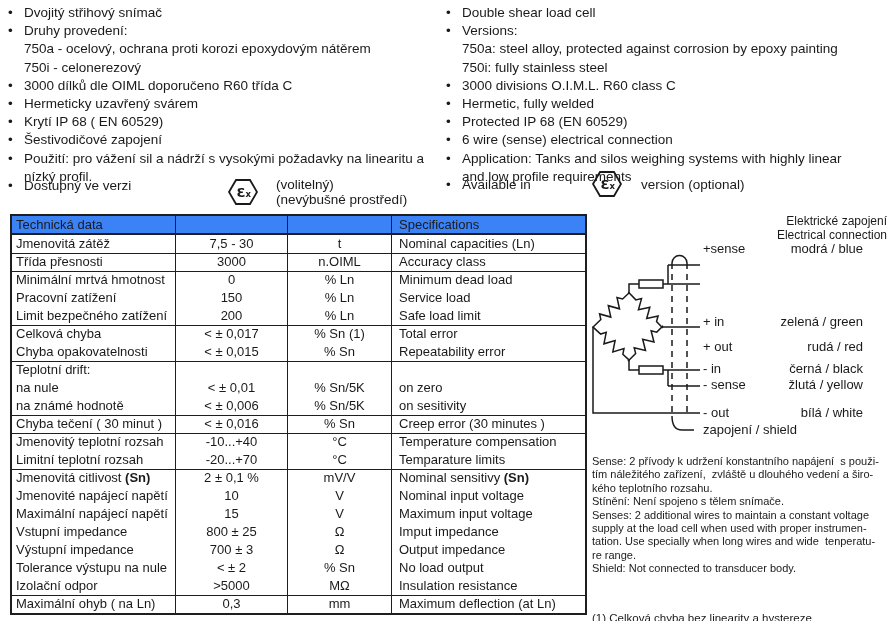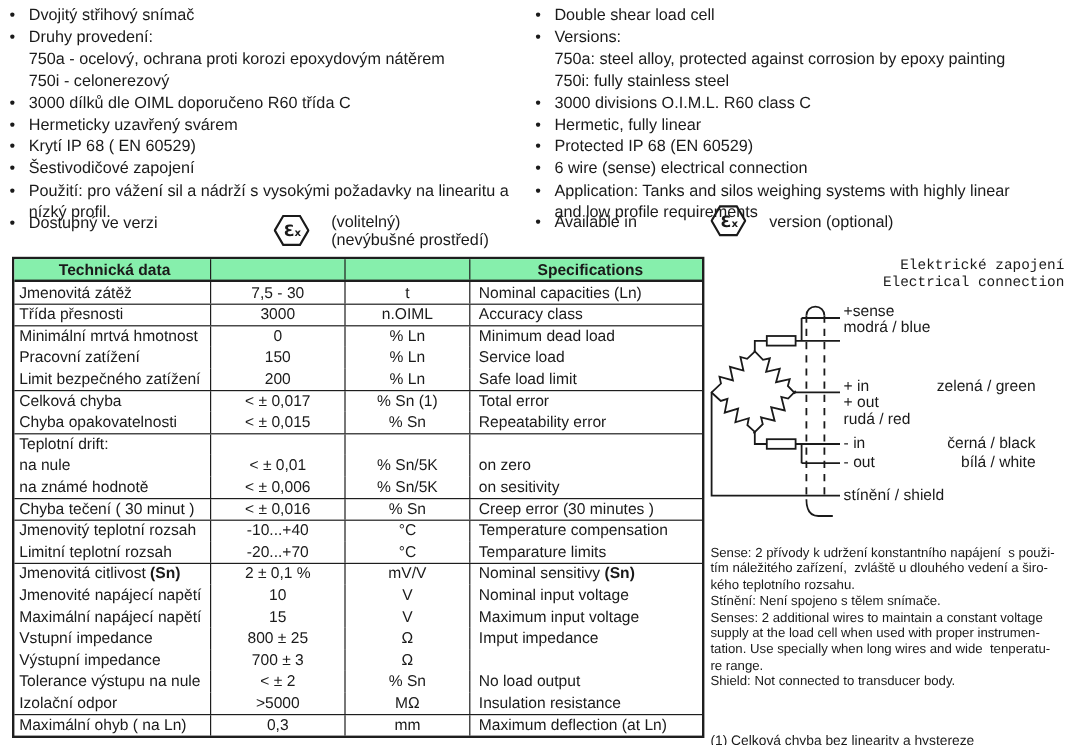--- a/index.html
+++ b/index.html
@@ -21,36 +21,36 @@
   .ex-right{left:446px;top:168px;height:32px;align-items:center;}
   .ex-right .ex-label{width:130px;}
   .ex-dot{width:16px;flex:none;}
   .ex-lines{margin-left:18px;line-height:14.5px;}
   .ex-after{margin-left:19px;}
   .ex-logo{flex:none;}
 
   
   .spec-table{position:absolute;left:10px;top:214px;width:577px;border:2px solid #1e1e1e;box-sizing:border-box;background:#fff;}
   .t-row{display:flex;height:18px;line-height:17px;font-size:13px;box-sizing:border-box;}
-  .t-head{background:#86efac;font-weight:bold;border-bottom:2px solid #1e1e1e;height:19px;text-align:center;}
+  .t-head{background:#3b82f6;font-weight:normal;border-bottom:2px solid #1e1e1e;height:19px;}
   .t-row.sep{border-top:1.5px solid #1e1e1e;line-height:15.5px;}
   .c{box-sizing:border-box;overflow:hidden;white-space:nowrap;}
   .c1{width:164px;padding-left:4px;border-right:1.5px solid #1e1e1e;}
   .c2{width:112px;text-align:center;border-right:1.5px solid #1e1e1e;}
   .c3{width:104px;text-align:center;border-right:1.5px solid #1e1e1e;}
   .c4{flex:1;padding-left:7px;}
 
   
-  .diag-title{position:absolute;right:9px;top:215px;text-align:right;font-size:12px;line-height:13.5px;font-family:Liberation Mono, monospace;}
+  .diag-title{position:absolute;right:9px;top:215px;text-align:right;font-size:12px;line-height:13.5px;}
   .circuit{position:absolute;left:588px;top:248px;}
   .signals{position:absolute;left:703px;top:0;width:160px;height:621px;}
   .sig{position:absolute;left:0;width:160px;display:flex;justify-content:space-between;font-size:13px;line-height:14px;white-space:nowrap;}
-  .sig:nth-child(1){top:252px;flex-direction:column;}
+  .sig:nth-child(1){top:242px;}
   .sig:nth-child(2){top:276px;margin-top:39px;}
-  .sig:nth-child(3){top:328px;flex-direction:column;}
+  .sig:nth-child(3){top:340px;}
   .sig:nth-child(4){top:362px;}
   .sig:nth-child(5){top:378px;}
   .sig:nth-child(6){top:406px;}
   .sig:nth-child(7){top:423px;}
 
   .notes{position:absolute;left:592px;top:455px;font-size:11px;line-height:13.4px;white-space:pre;}
   .fnotes{position:absolute;left:592px;top:586px;font-size:11.5px;line-height:13px;white-space:pre;}
 </style>
 </head>
 <body>
@@ -132,21 +132,21 @@
       <div class="b-row">
       <span class="b-dot"></span>
       <span class="b-text">750i: fully stainless steel</span>
     </div>
       <div class="b-row">
       <span class="b-dot">•</span>
       <span class="b-text">3000 divisions O.I.M.L. R60 class C</span>
     </div>
       <div class="b-row">
       <span class="b-dot">•</span>
-      <span class="b-text">Hermetic, fully linear</span>
+      <span class="b-text">Hermetic, fully welded</span>
     </div>
       <div class="b-row">
       <span class="b-dot">•</span>
       <span class="b-text">Protected IP 68 (EN 60529)</span>
     </div>
       <div class="b-row">
       <span class="b-dot">•</span>
       <span class="b-text">6 wire (sense) electrical connection</span>
     </div>
       <div class="b-row">
@@ -277,20 +277,21 @@
         <div class="t-row">
         <div class="c c1"><span>Vstupní impedance</span><b></b></div>
         <div class="c c2">800 ± 25</div>
         <div class="c c3">Ω</div>
         <div class="c c4"><span>Imput impedance</span><b></b></div>
       </div>
         <div class="t-row">
         <div class="c c1"><span>Výstupní impedance</span><b></b></div>
         <div class="c c2">700 ± 3</div>
         <div class="c c3">Ω</div>
+        <div class="c c4"><span>Output impedance</span><b></b></div>
       </div>
         <div class="t-row">
         <div class="c c1"><span>Tolerance výstupu na nule</span><b></b></div>
         <div class="c c2">&lt; ± 2</div>
         <div class="c c3">% Sn</div>
         <div class="c c4"><span>No load output</span><b></b></div>
       </div>
         <div class="t-row">
         <div class="c c1"><span>Izolační odpor</span><b></b></div>
         <div class="c c2">&gt;5000</div>
@@ -347,25 +348,29 @@
     </div>
       <div class="sig">
       <span>+ out</span>
       <span>rudá / red</span>
     </div>
       <div class="sig">
       <span>- in</span>
       <span>černá / black</span>
     </div>
       <div class="sig">
+      <span>- sense</span>
+      <span>žlutá / yellow</span>
+    </div>
+      <div class="sig">
       <span>- out</span>
       <span>bílá / white</span>
     </div>
       <div class="sig">
-      <span>stínění / shield</span>
+      <span>zapojení / shield</span>
       <span></span>
     </div>
     </div>
 
   <div class="notes">Sense: 2 přívody k udržení konstantního napájení  s použi-
 tím náležitého zařízení,  zvláště u dlouhého vedení a širo-
 kého teplotního rozsahu.
 Stínění: Není spojeno s tělem snímače.
 Senses: 2 additional wires to maintain a constant voltage
 supply at the load cell when used with proper instrumen-

